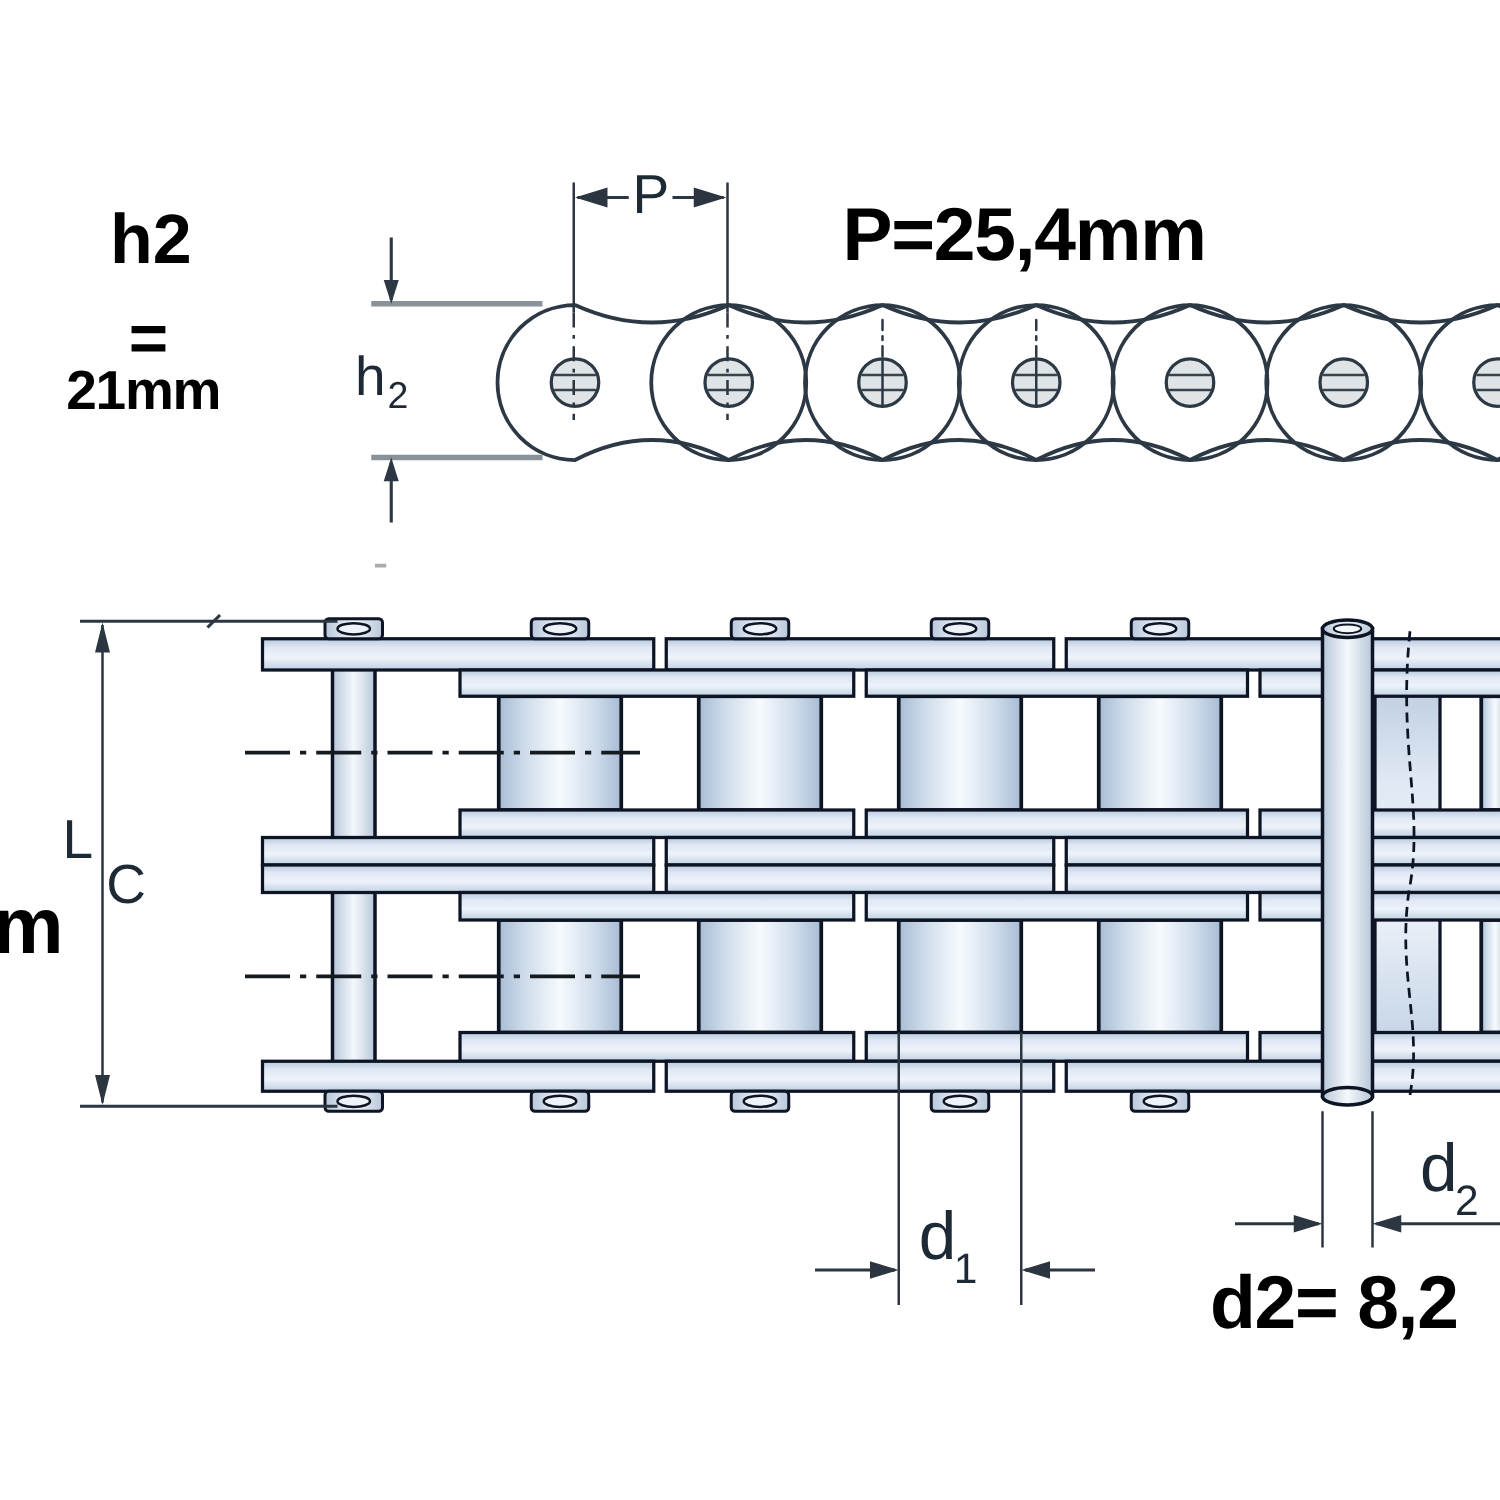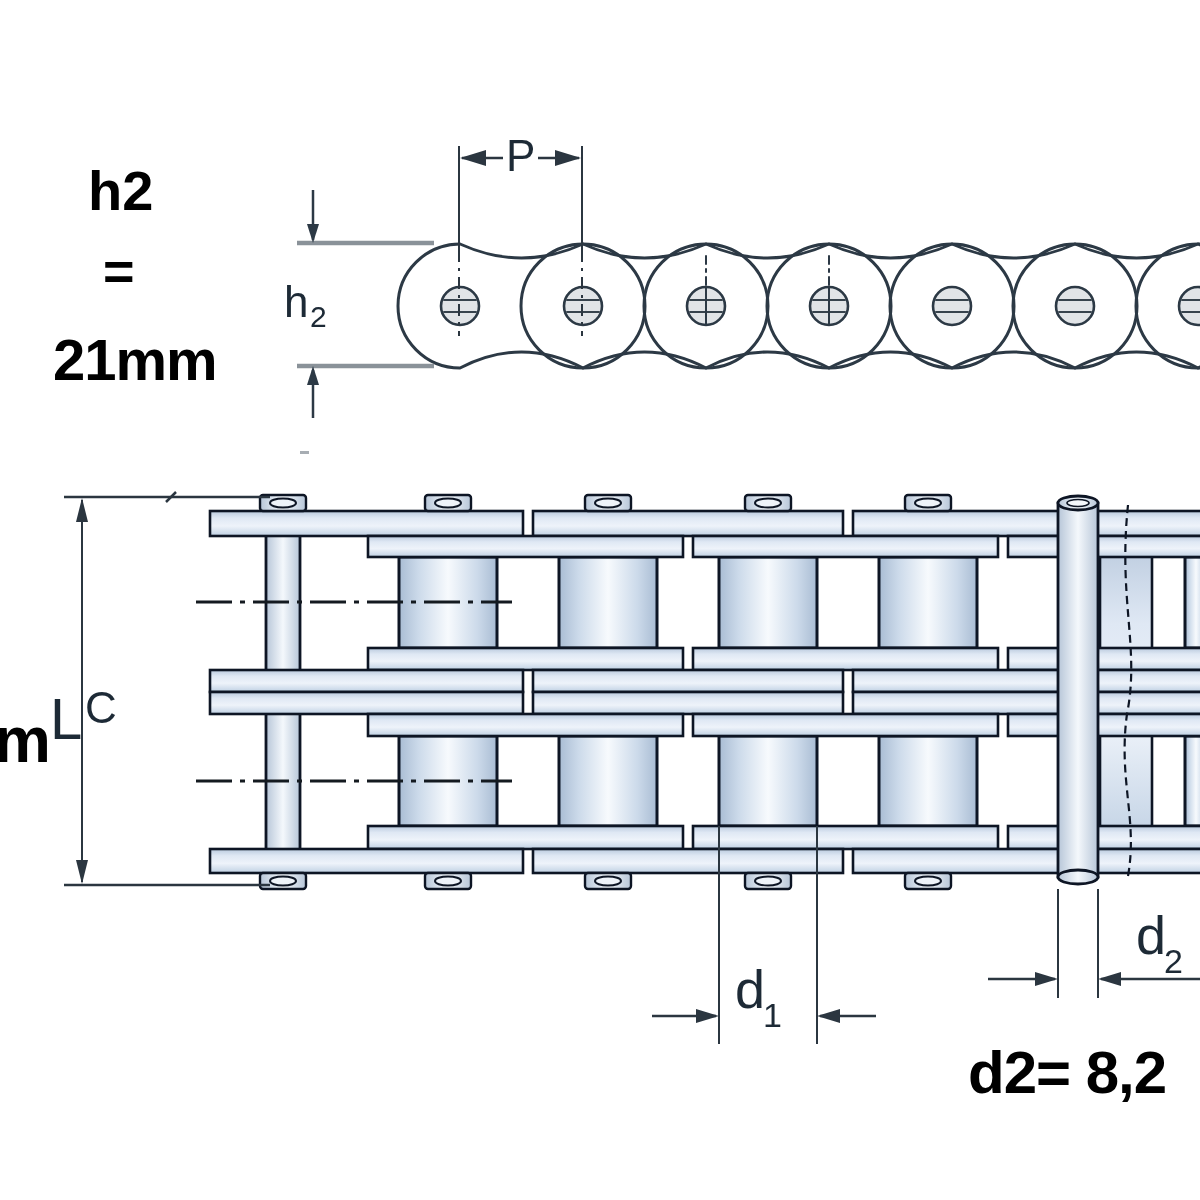--- a/index.html
+++ b/index.html
@@ -10,21 +10,21 @@
   }
   .stage{position:absolute;left:0;top:0;width:1200px;height:1200px;}
   svg{position:absolute;left:0;top:0;}
   .txt{position:absolute;white-space:nowrap;line-height:1;}
   .val{font-weight:bold;color:#000000;}
   .sym{font-weight:normal;color:#1d2a36;}
   .fs60{font-size:60px;letter-spacing:-1px;}
   .fs56{font-size:56px;}
   .fs54{font-size:54px;}
   .fs64{font-size:64px;}
-  .fs58{font-size:58px;margin-top:40px;}
+  .fs58{font-size:44px;}
   .fs44{font-size:44px;}
   .sub{font-size:34px;}
   .sub-sm{font-size:30px;}
 </style>
 </head>
 <body>
 
 <div class="stage">
 
 <svg width="1200" height="1200" viewBox="0 0 1200 1200">
@@ -257,29 +257,30 @@
     <line x1="1101" y1="979" x2="1200" y2="979" stroke-width="2.5"></line>
     <path d="M1098,979 L1121,972 L1121,986 Z" stroke="none"></path>
   </g>
 </svg>
 
 <div class="txt val fs56" style="left:88px;top:163px;">h2</div>
 <div class="txt val fs54" style="left:103px;top:244px;">=</div>
 <div class="txt val fs58" style="left:53px;top:291px;letter-spacing:-1px;">21mm</div>
 
 <div class="txt sym fs44" style="left:506px;top:134px;">P</div>
+<div class="txt val fs60" style="left:674px;top:158px;">P=25,4mm</div>
 
 <div class="txt sym fs44" style="left:284px;top:280px;">h</div>
 <div class="txt sym sub-sm" style="left:310px;top:302px;">2</div>
 
 <div class="txt sym fs58" style="left:50px;top:650px;">L</div>
 <div class="txt sym fs44" style="left:85px;top:686px;">C</div>
 
 <div class="txt val fs64" style="left:-6px;top:708px;">m</div>
 
 <div class="txt sym fs54" style="left:735px;top:962px;">d</div>
 <div class="txt sym sub" style="left:763px;top:998px;">1</div>
 
 <div class="txt sym fs54" style="left:1136px;top:908px;">d</div>
 <div class="txt sym sub" style="left:1164px;top:944px;">2</div>
-<div class="txt val fs60" style="left:968px;top:1012px;margin-top:31px;">d2= 8,2</div>
+<div class="txt val fs60" style="left:968px;top:1012px;">d2= 8,2</div>
 
 </div>
 
 </body></html>

